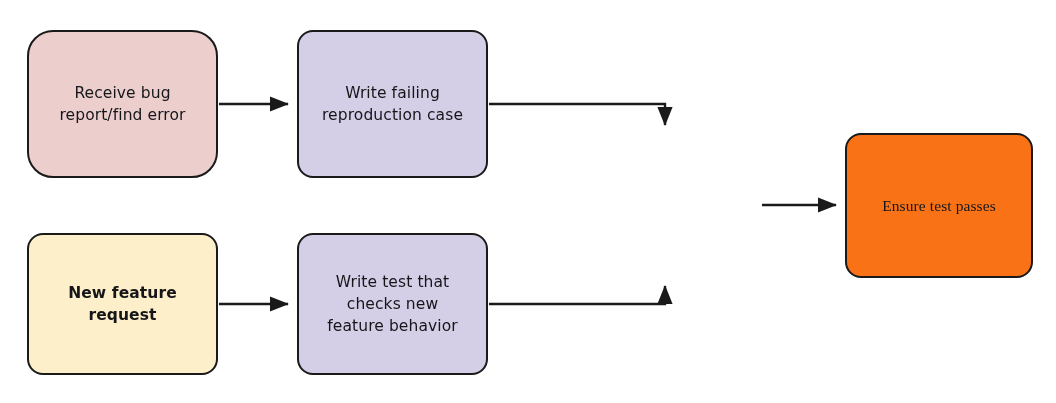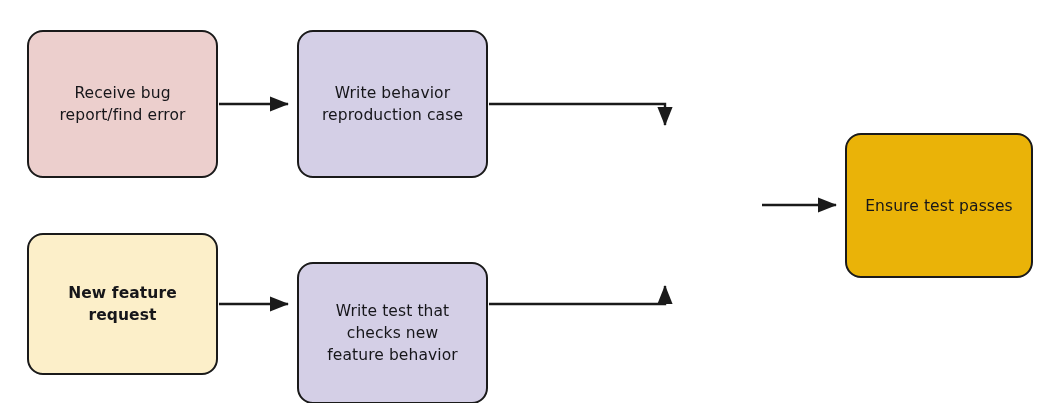--- a/index.html
+++ b/index.html
@@ -57,39 +57,39 @@
     </defs>
     <g id="edge-layer" fill="none" stroke="#1a1a1a" stroke-width="2.4" stroke-linecap="butt" stroke-linejoin="miter">
         <path d="M 219 104 L 288 104" marker-end="url(#arrowhead)"></path>
         <path d="M 489 104 L 665 104 L 665 125" marker-end="url(#arrowhead)"></path>
         <path d="M 219 304 L 288 304" marker-end="url(#arrowhead)"></path>
         <path d="M 489 304 L 665 304 L 665 286" marker-end="url(#arrowhead)"></path>
         <path d="M 762 205 L 836 205" marker-end="url(#arrowhead)"></path>
       </g>
   </svg>
 
-  <div class="node" style="left: 27px; top: 30px; width: 191px; height: 148px; background: rgb(236, 207, 205); border-color: rgb(26, 26, 26); color: rgb(22, 22, 26);">
+  <div class="node" style="left: 27px; top: 30px; width: 191px; height: 148px; background: rgb(236, 207, 205); border-color: rgb(26, 26, 26); color: rgb(22, 22, 26); border-radius: 26px;">
     <span class="node-label">Receive bug
 report/find error</span>
   </div>
 
   <div class="node" style="left: 297px; top: 30px; width: 191px; height: 148px; background: rgb(212, 207, 230); border-color: rgb(26, 26, 26); color: rgb(22, 22, 26);">
-    <span class="node-label">Write behavior
+    <span class="node-label">Write failing
 reproduction case</span>
   </div>
 
 
-  <div class="node" style="left: 845px; top: 133px; width: 188px; height: 145px; background: #eab308; border-color: rgb(26, 26, 26); color: rgb(22, 22, 26);">
+  <div class="node" style="left: 845px; top: 133px; width: 188px; height: 145px; background: #f97316; border-color: rgb(26, 26, 26); color: rgb(22, 22, 26); font-family: Liberation Serif, serif;">
     <span class="node-label">Ensure test passes</span>
   </div>
 
   <div class="node" style="left: 27px; top: 233px; width: 191px; height: 142px; background: rgb(252, 239, 201); border-color: rgb(26, 26, 26); color: rgb(22, 22, 26); font-weight: bold;">
     <span class="node-label">New feature
 request</span>
   </div>
 
-  <div class="node" style="left: 297px; top: 233px; width: 191px; height: 142px; background: rgb(212, 207, 230); border-color: rgb(26, 26, 26); color: rgb(22, 22, 26); margin-top: 29px;">
+  <div class="node" style="left: 297px; top: 233px; width: 191px; height: 142px; background: rgb(212, 207, 230); border-color: rgb(26, 26, 26); color: rgb(22, 22, 26);">
     <span class="node-label">Write test that
 checks new
 feature behavior</span>
   </div>
 
 </div>
 
 </body></html>

